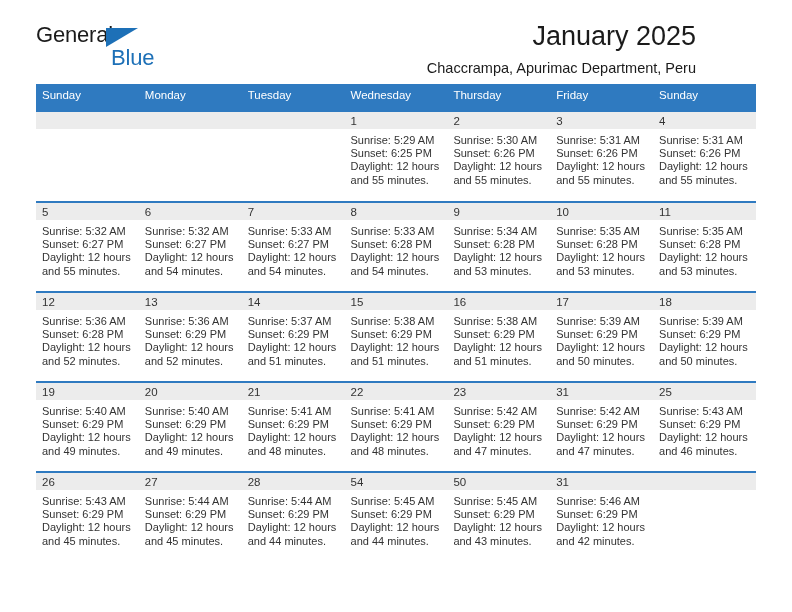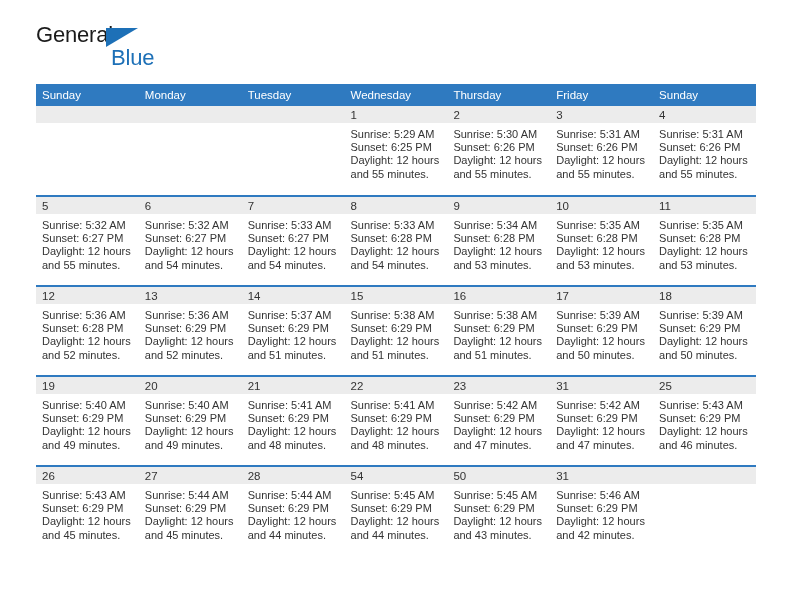--- a/index.html
+++ b/index.html
@@ -84,21 +84,21 @@
     width: 720px;
     border-collapse: collapse;
     table-layout: fixed;
   }
   .calendar th {
     background: #2f7ac0;
     color: #ffffff;
     font-size: 11.5px;
     font-weight: normal;
     text-align: left;
-    padding: 5px 0 5px 6px;
+    padding: 5px 0 11px 6px;
     height: 18px;
     box-sizing: border-box;
   }
   .week-row {
     height: 90px;
   }
   .calendar td {
     vertical-align: top;
     padding: 0;
     border-top: 2px solid #2f7ac0;
@@ -136,20 +136,24 @@
 <div class="page">
 
   <div class="header">
 
     <div class="brand">
       <span class="brand-general">General</span>
       <span class="brand-tri"></span>
       <span class="brand-blue">Blue</span>
     </div>
 
+    <div class="title-block">
+      <div class="cal-title">January 2025</div>
+      <div class="cal-subtitle">Chaccrampa, Apurimac Department, Peru</div>
+    </div>
   </div>
 
   <table class="calendar">
     <thead>
       <tr>
         <th>Sunday</th>
         <th>Monday</th>
         <th>Tuesday</th>
         <th>Wednesday</th>
         <th>Thursday</th>

